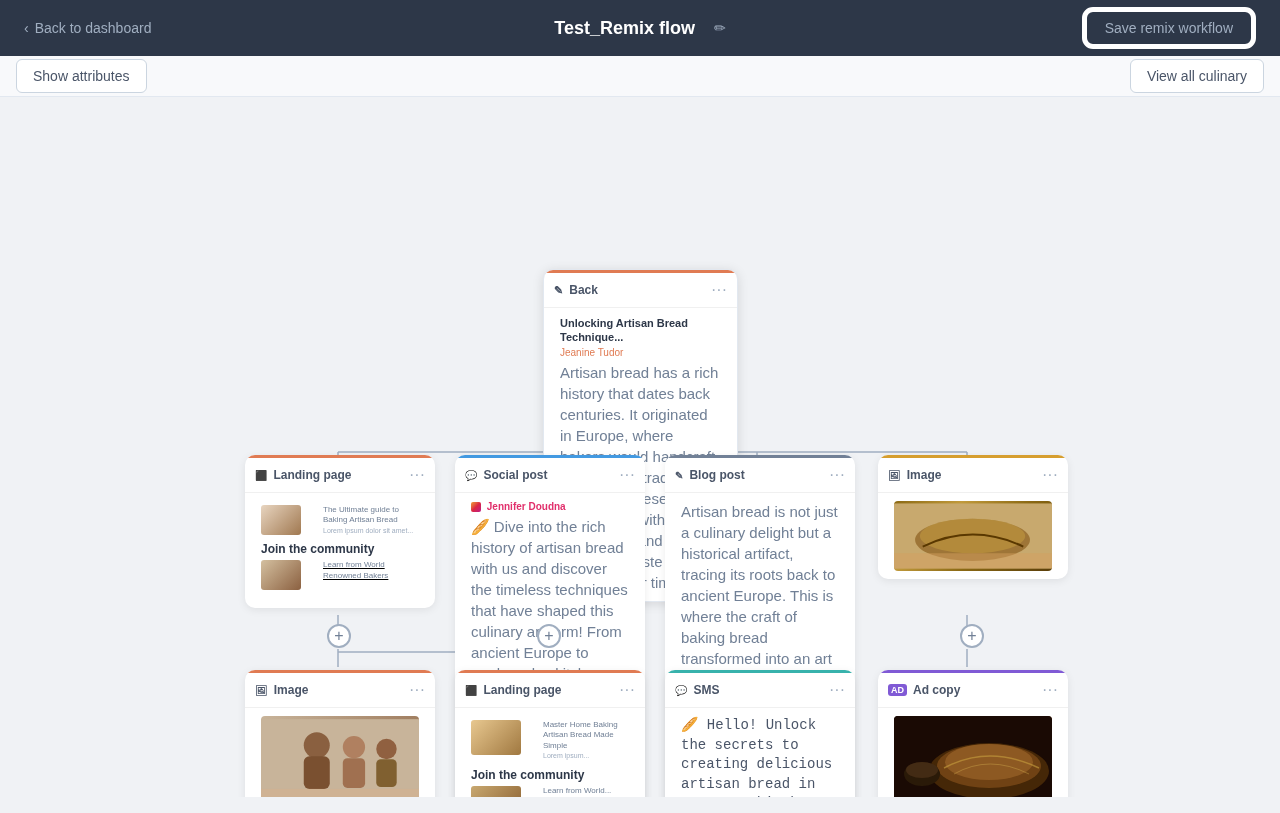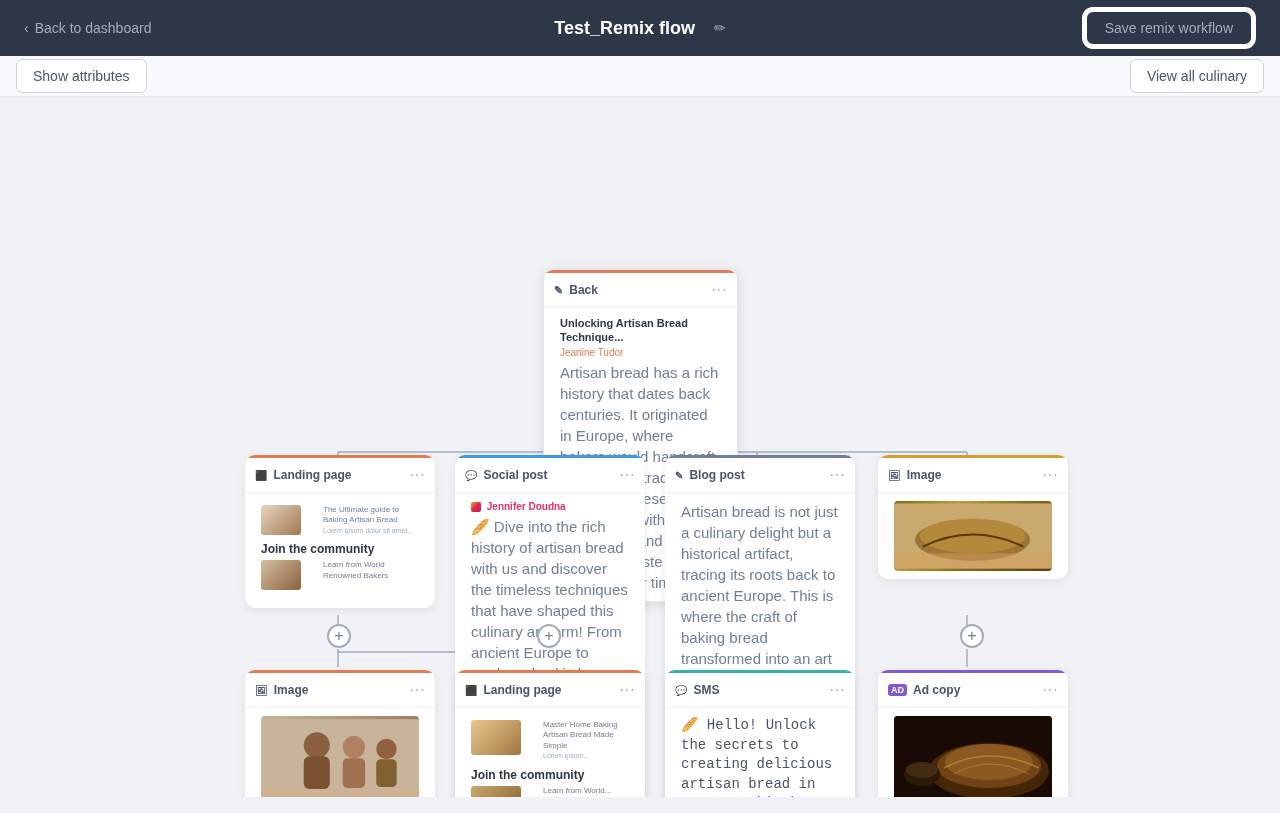--- a/index.html
+++ b/index.html
@@ -354,21 +354,21 @@
       </div>
       <span class="card-menu">···</span>
     </div>
     <div class="card-body">
       <div class="lp-content">
         <div class="lp-row">
           <div class="lp-thumb" style="background: linear-gradient(135deg,#e8d5c0,#a07850);"></div>
           <div class="lp-text-block">The Ultimate guide to Baking Artisan Bread<br><span style="color:#a0aec0;font-size:7px;">Lorem ipsum dolor sit amet...</span></div>
         </div>
         <div class="lp-heading">Join the community</div>
-        <div class="lp-row" style="margin-top:4px;">
+        <div class="lp-row" style="margin-top:4px;text-decoration:underline;">
           <div class="lp-thumb" style="background: linear-gradient(135deg,#d4c0a0,#8B6040);"></div>
           <div class="lp-text-block">Learn from World Renowned Bakers</div>
         </div>
       </div>
     </div>
   </div>
 
   <div class="card" style="left: 455px; top: 358px; width: 190px;">
     <div class="card-accent-top accent-blue"></div>
     <div class="card-header">

